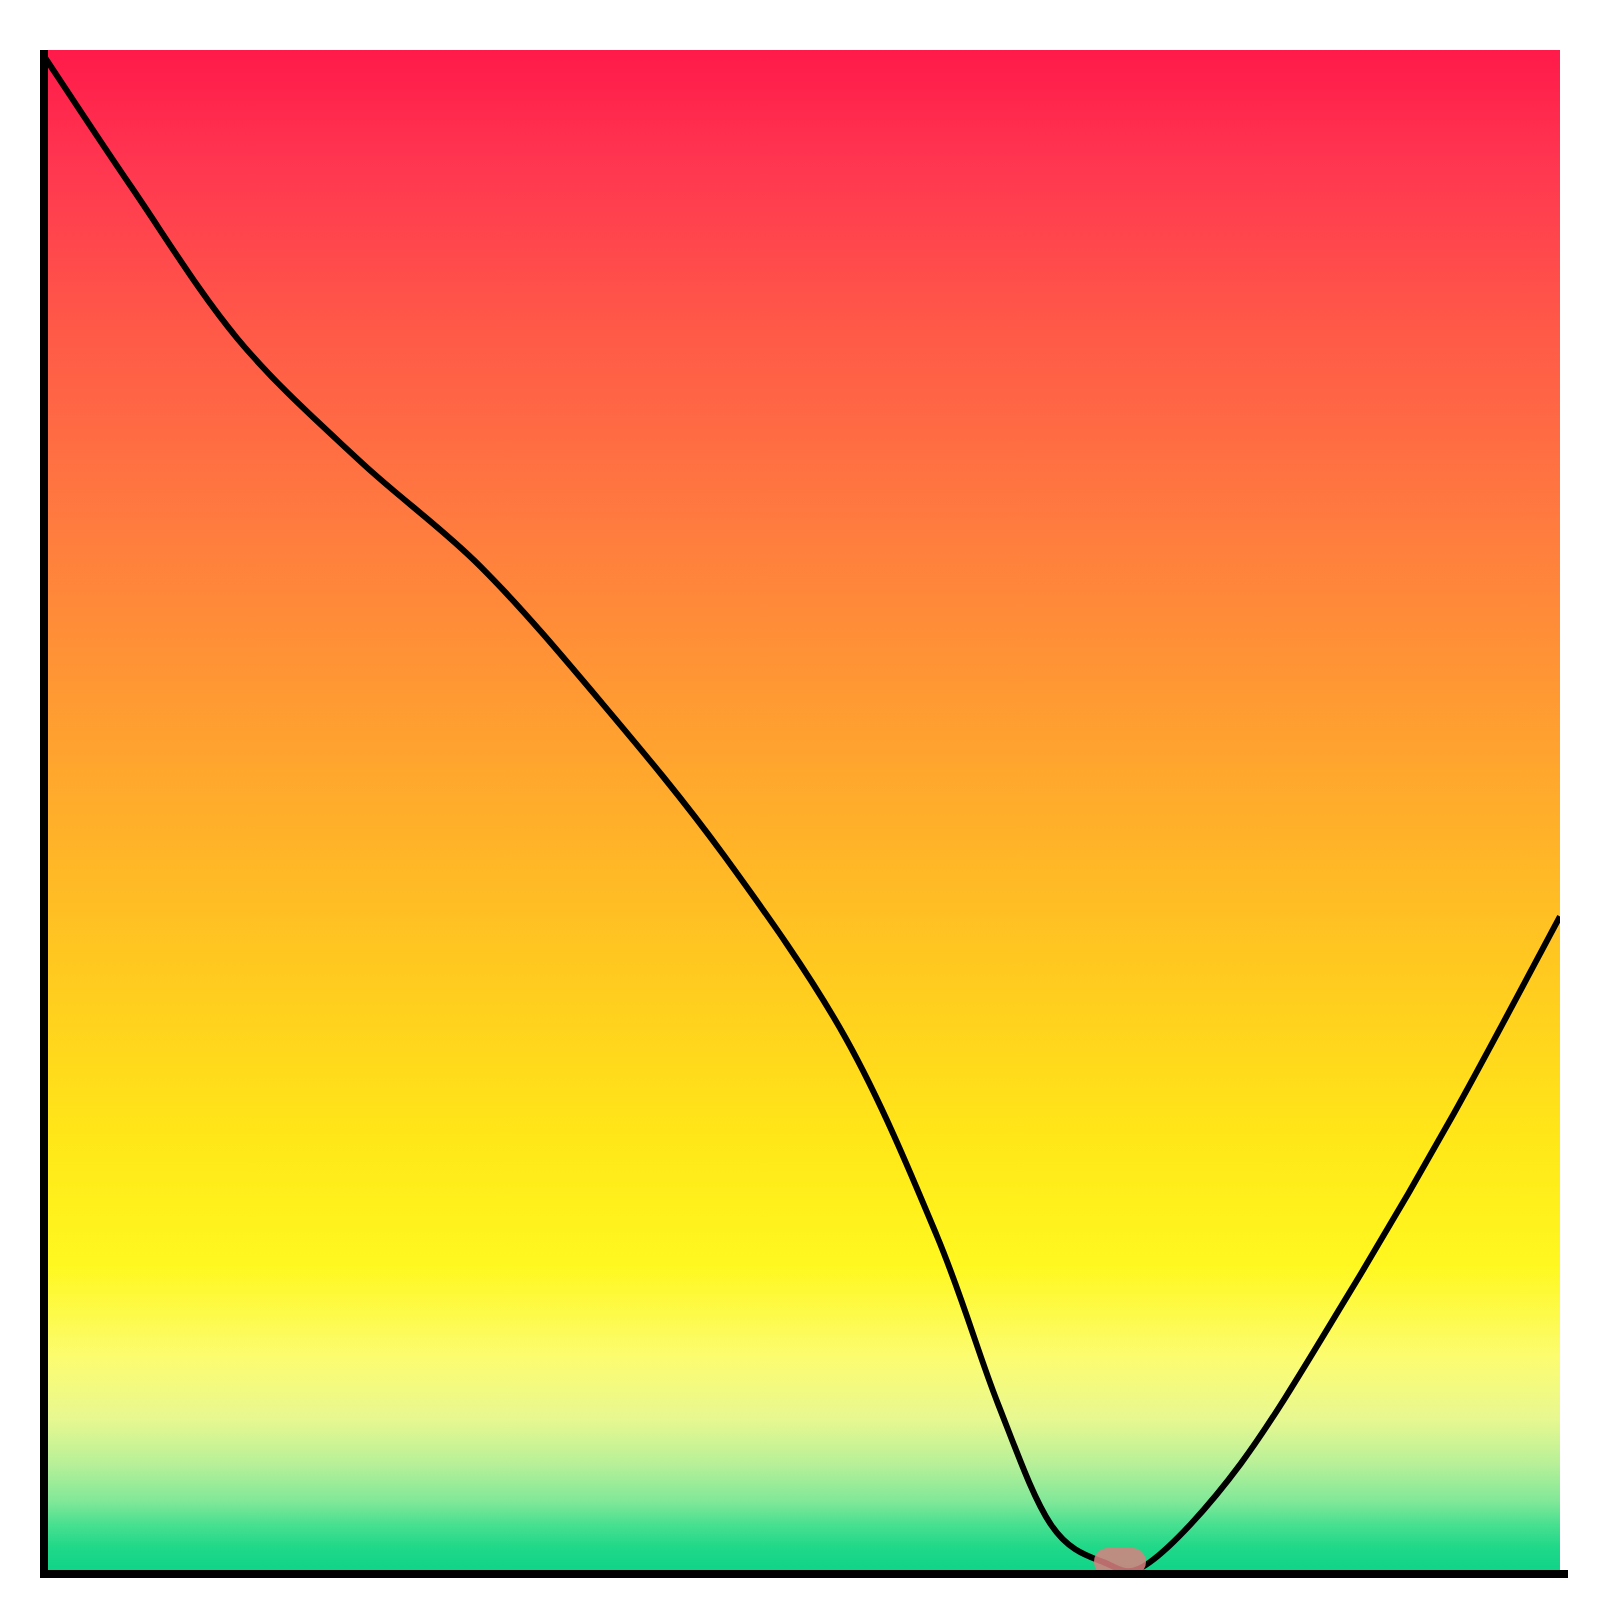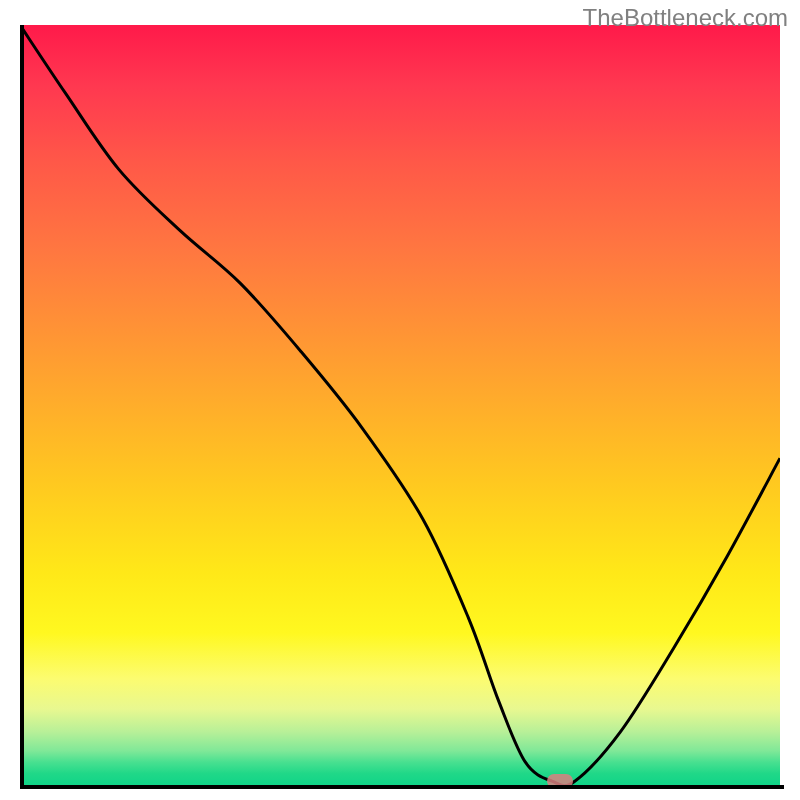--- a/index.html
+++ b/index.html
@@ -89,21 +89,20 @@
     top: 0;
     width: 760px;
     height: 760px;
     z-index: 3;
   }
 </style>
 </head>
 <body>
 
 <div class="chart-container">
-  <div class="watermark">TheBottleneck.com</div>
 
   <div class="plot-area">
     <div class="gradient-bg"></div>
 
     <svg class="curve" viewBox="0 0 760 760" preserveAspectRatio="none">
       <path id="curve-path" d="M 0 0 C 7.6 11.4, 29.1 44.3, 45.6 68.4 C 62.1 92.5, 79.8 121.6, 98.8 144.4 C 117.8 167.2, 139.3 186.2, 159.6 205.2 C 179.9 224.2, 200.1 238.1, 220.4 258.4 C 240.7 278.7, 260.9 302.7, 281.2 326.8 C 301.5 350.9, 321.7 374.9, 342.0 402.8 C 362.3 430.7, 385.1 462.3, 402.8 494.0 C 420.5 525.7, 435.7 562.4, 448.4 592.8 C 461.1 623.2, 469.3 652.3, 478.8 676.4 C 488.3 700.5, 496.5 723.9, 505.4 737.2 C 514.3 750.5, 523.8 753.0, 532.0 756.2 C 540.2 759.4, 543.4 764.4, 554.8 756.2 C 566.2 748.0, 583.9 729.0, 600.4 706.8 C 616.9 684.6, 635.9 652.3, 653.6 623.2 C 671.3 594.1, 689.1 563.7, 706.8 532.0 C 724.5 500.3, 751.1 449.7, 760.0 433.2" stroke="#000000" stroke-width="3" fill="none"></path>
     </svg>
 
     <div class="marker" id="opt-marker" style="left: 526.6px; top: 749.2px;"></div>
   </div>

